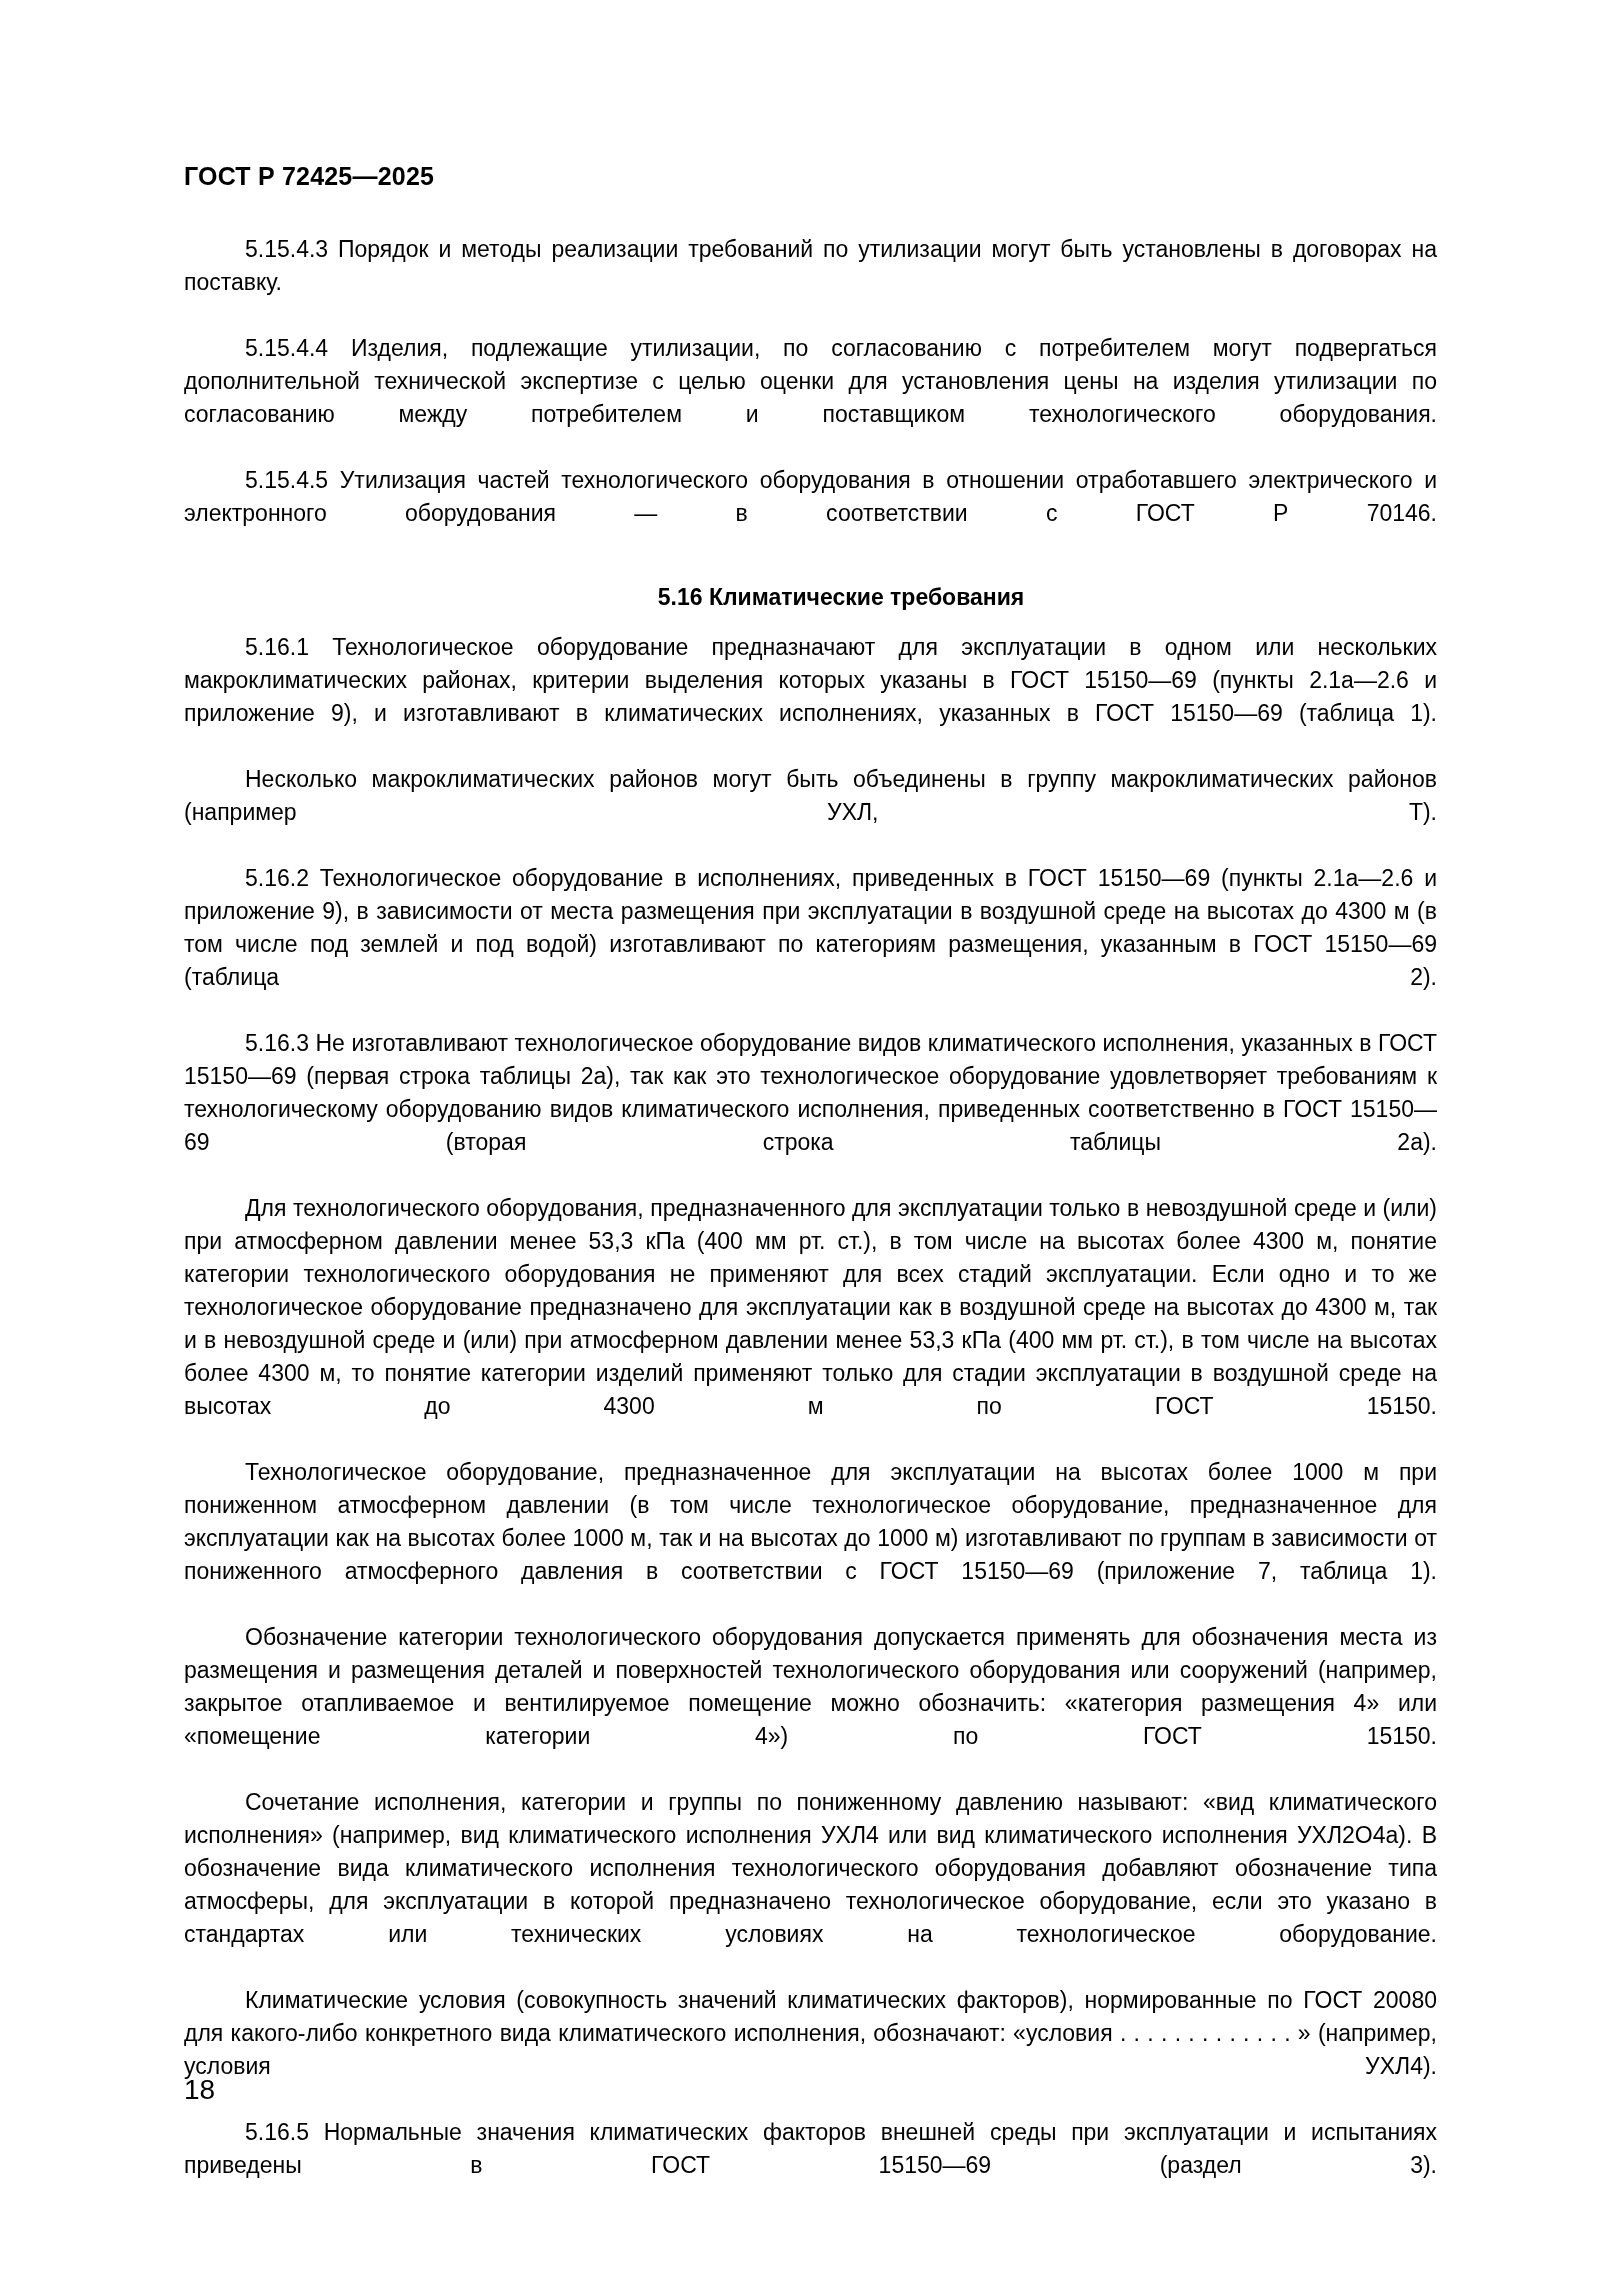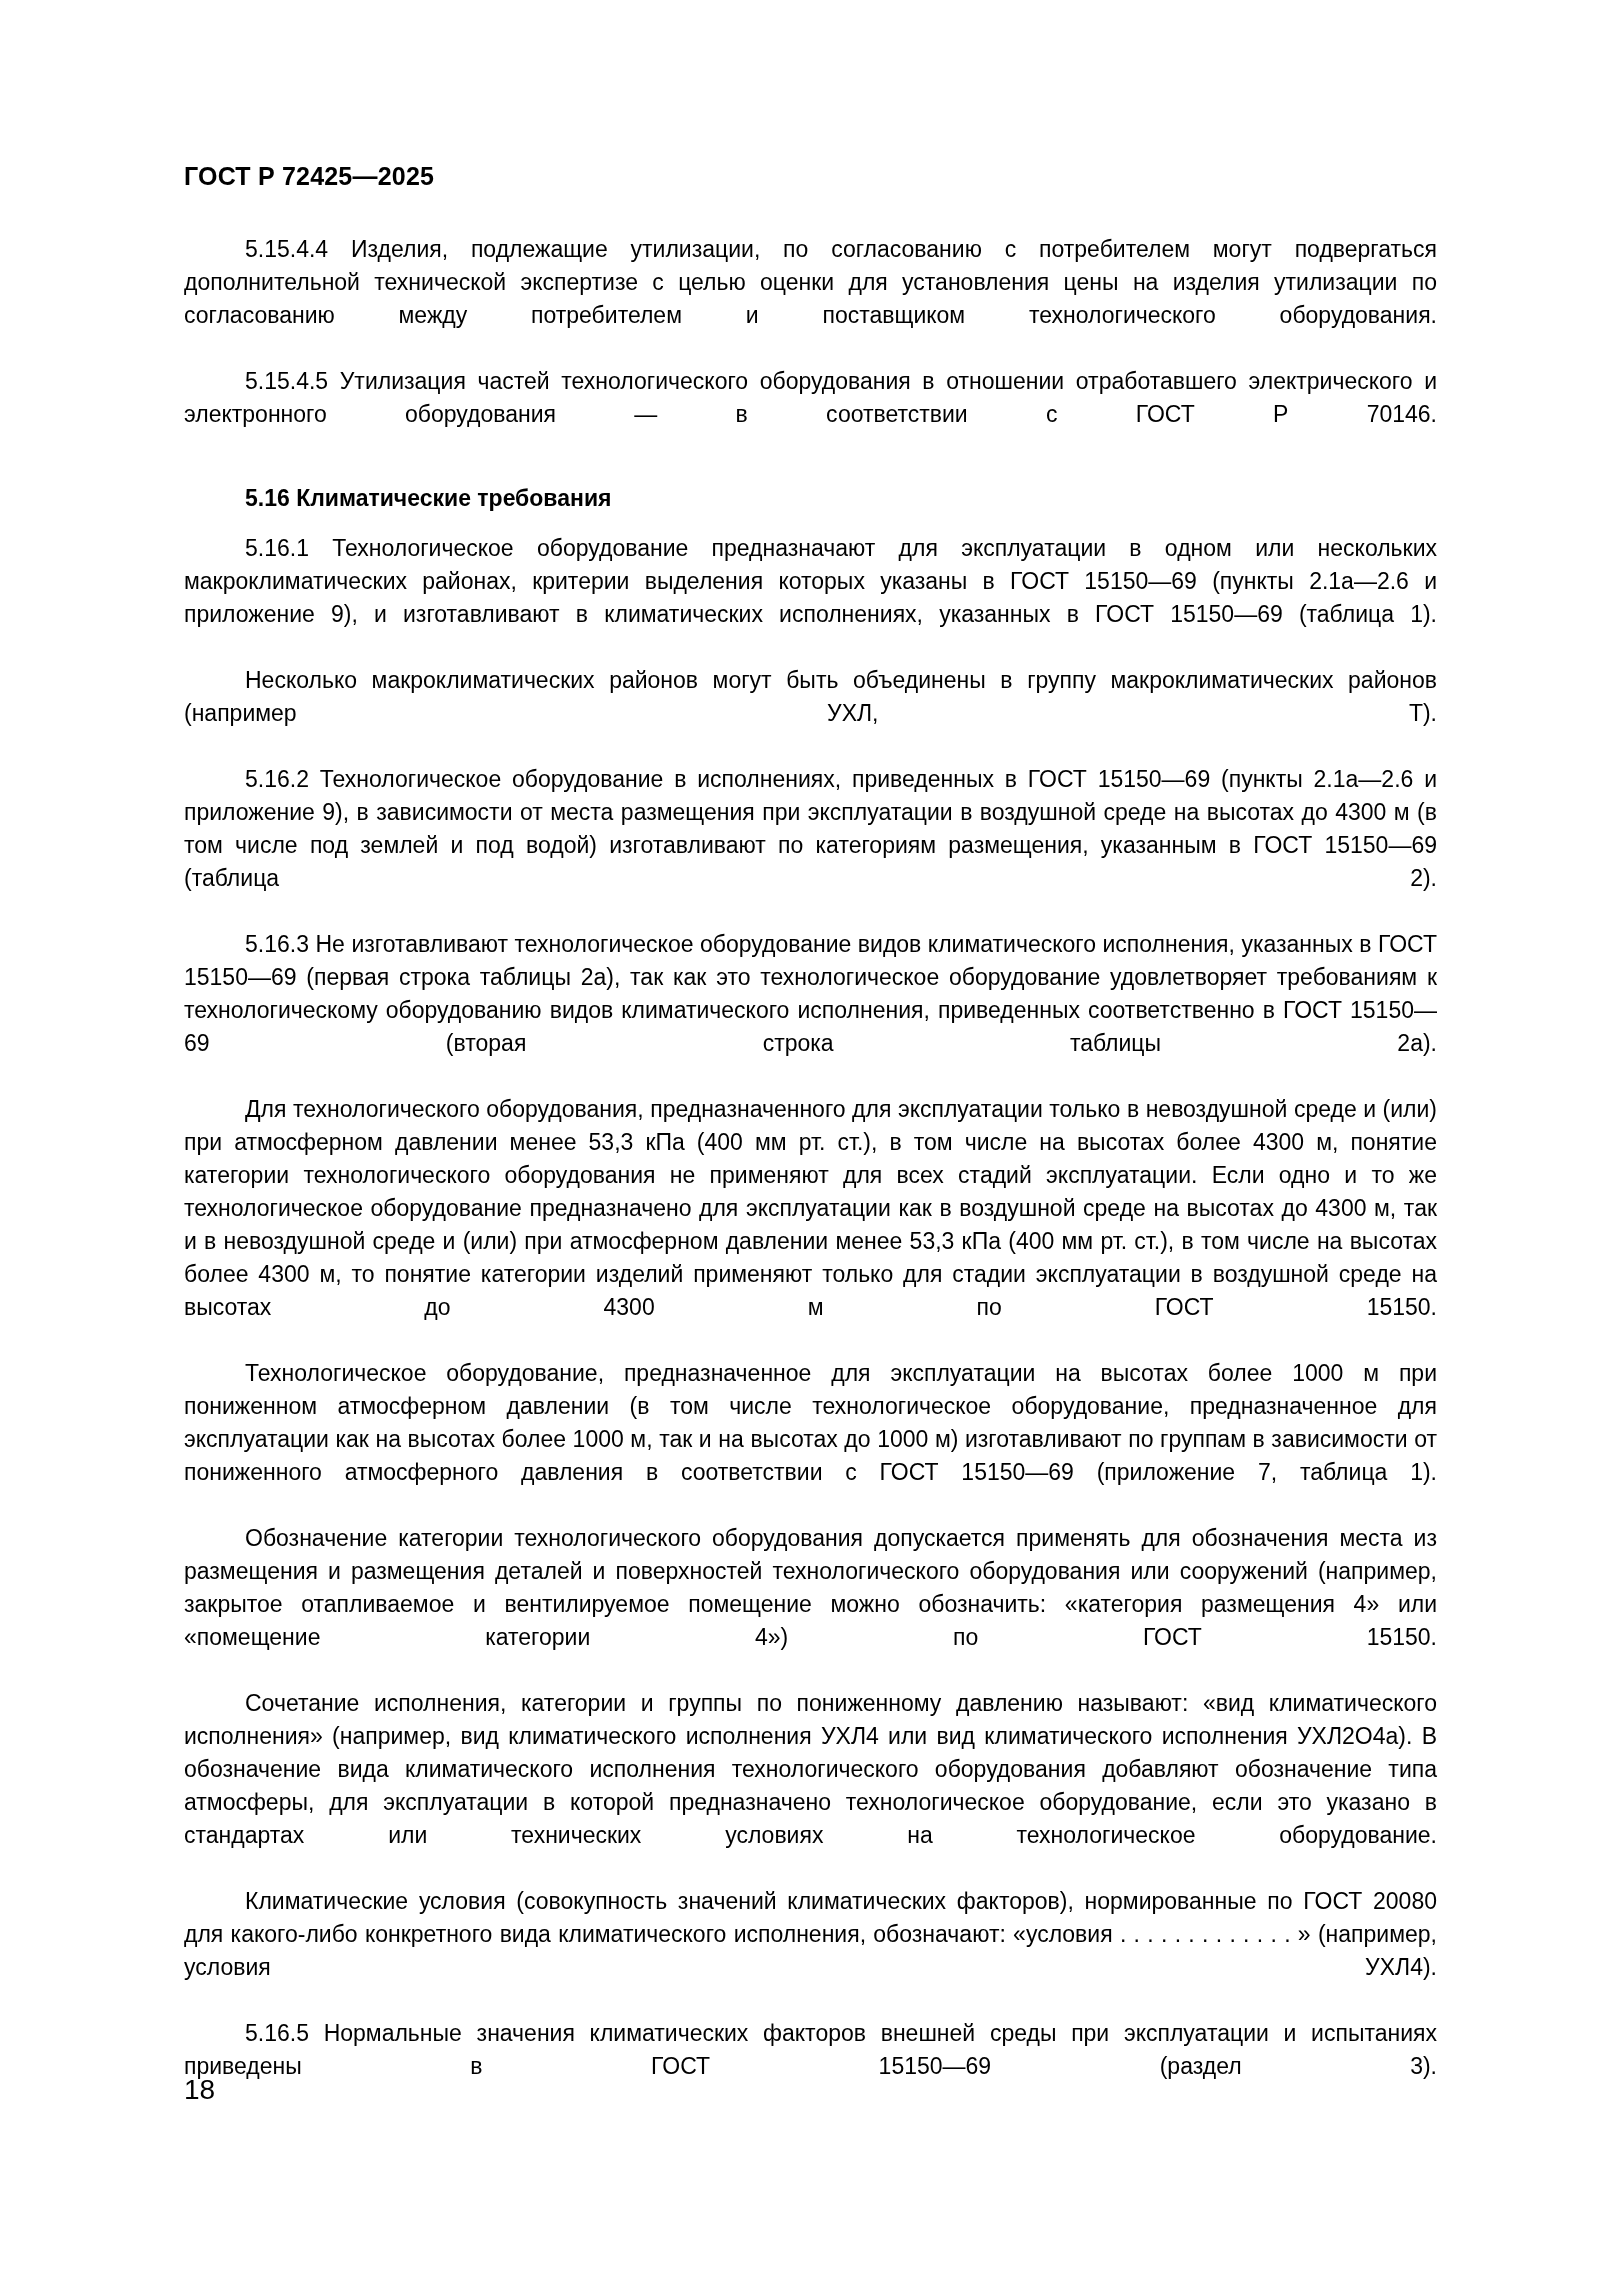--- a/index.html
+++ b/index.html
@@ -44,21 +44,21 @@
     text-indent: 61px;
     hyphens: manual;
     word-spacing: 0.1px;
   }
   h2.section-heading {
     margin: 17.6px 0 17.6px 0;
     font-size: 23px;
     line-height: 33px;
     font-weight: bold;
     text-indent: 61px;
-    text-align: left;
+    text-align: center;
   }
   .page-number {
     position: absolute;
     left: 184px;
     top: 2076px;
     font-size: 28px;
     line-height: 1;
   }
   
   p.para::after {
@@ -69,20 +69,21 @@
 </style>
 </head>
 <body>
 
 <div class="page">
 
   <div class="page-header">ГОСТ Р 72425—2025</div>
 
   <div class="content">
 
+    <p class="para">5.15.4.3 Порядок и методы реализации требований по утилизации могут быть установлены в договорах на поставку.</p>
     <p class="para">5.15.4.4 Изделия, подлежащие утилизации, по согласованию с потребителем могут подвергаться дополнительной технической экспертизе с целью оценки для установления цены на изделия утилизации по согласованию между потребителем и поставщиком технологического оборудования.</p>
     <p class="para">5.15.4.5 Утилизация частей технологического оборудования в отношении отработавшего электрического и электронного оборудования — в соответствии с ГОСТ Р 70146.</p>
 
     <h2 class="section-heading">5.16 Климатические требования</h2>
 
     <p class="para">5.16.1 Технологическое оборудование предназначают для эксплуатации в одном или нескольких макроклиматических районах, критерии выделения которых указаны в ГОСТ 15150—69 (пункты 2.1а—2.6 и приложение 9), и изготавливают в климатических исполнениях, указанных в ГОСТ 15150—69 (таблица 1).</p>
     <p class="para">Несколько макроклиматических районов могут быть объединены в группу макроклиматических районов (например УХЛ, Т).</p>
     <p class="para">5.16.2 Технологическое оборудование в исполнениях, приведенных в ГОСТ 15150—69 (пункты 2.1а—2.6 и приложение 9), в зависимости от места размещения при эксплуатации в воздушной среде на высотах до 4300 м (в том числе под землей и под водой) изготавливают по категориям размещения, указанным в ГОСТ 15150—69 (таблица 2).</p>
     <p class="para">5.16.3 Не изготавливают технологическое оборудование видов климатического исполнения, указанных в ГОСТ 15150—69 (первая строка таблицы 2а), так как это технологическое оборудование удовлетворяет требованиям к технологическому оборудованию видов климатического исполнения, приведенных соответственно в ГОСТ 15150—69 (вторая строка таблицы 2а).</p>
     <p class="para">Для технологического оборудования, предназначенного для эксплуатации только в невоздушной среде и (или) при атмосферном давлении менее 53,3 кПа (400 мм рт. ст.), в том числе на высотах более 4300 м, понятие категории технологического оборудования не применяют для всех стадий эксплуатации. Если одно и то же технологическое оборудование предназначено для эксплуатации как в воздушной среде на высотах до 4300 м, так и в невоздушной среде и (или) при атмосферном давлении менее 53,3 кПа (400 мм рт. ст.), в том числе на высотах более 4300 м, то понятие категории изделий применяют только для стадии эксплуатации в воздушной среде на высотах до 4300 м по ГОСТ 15150.</p>

